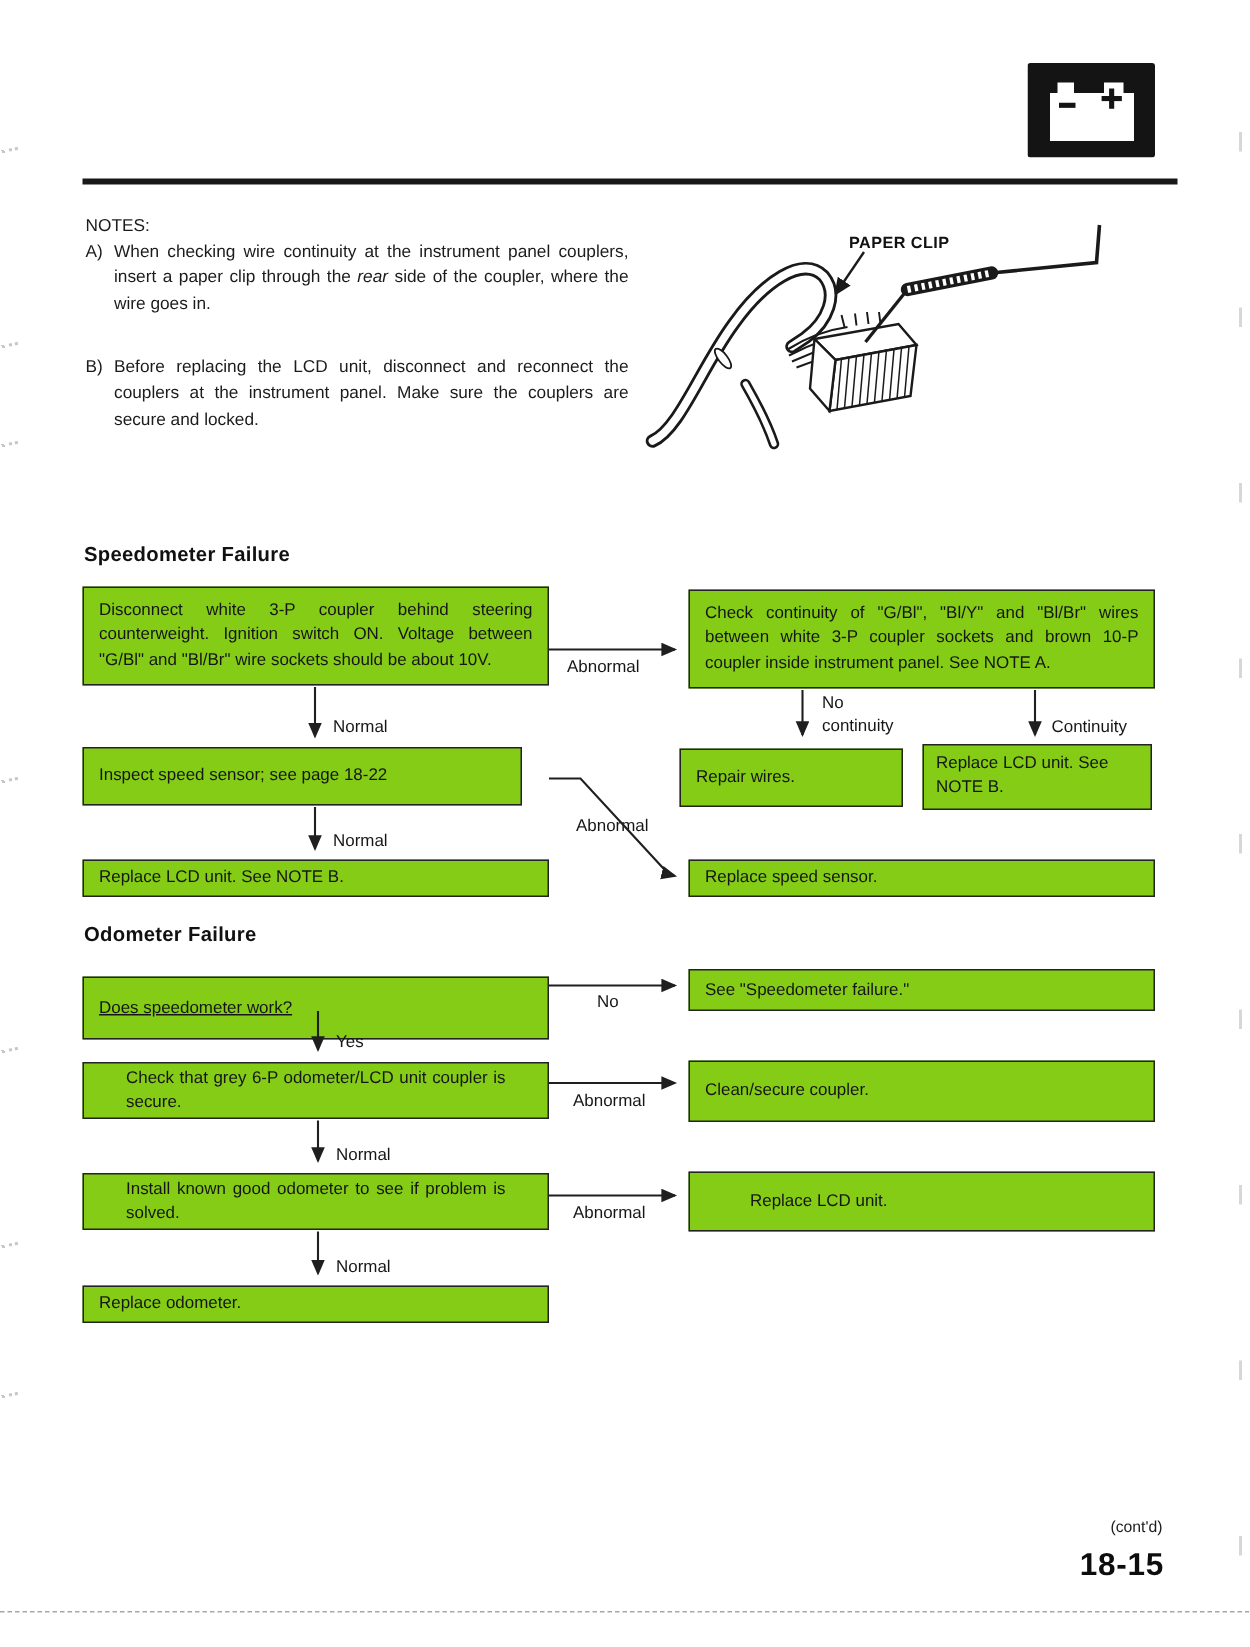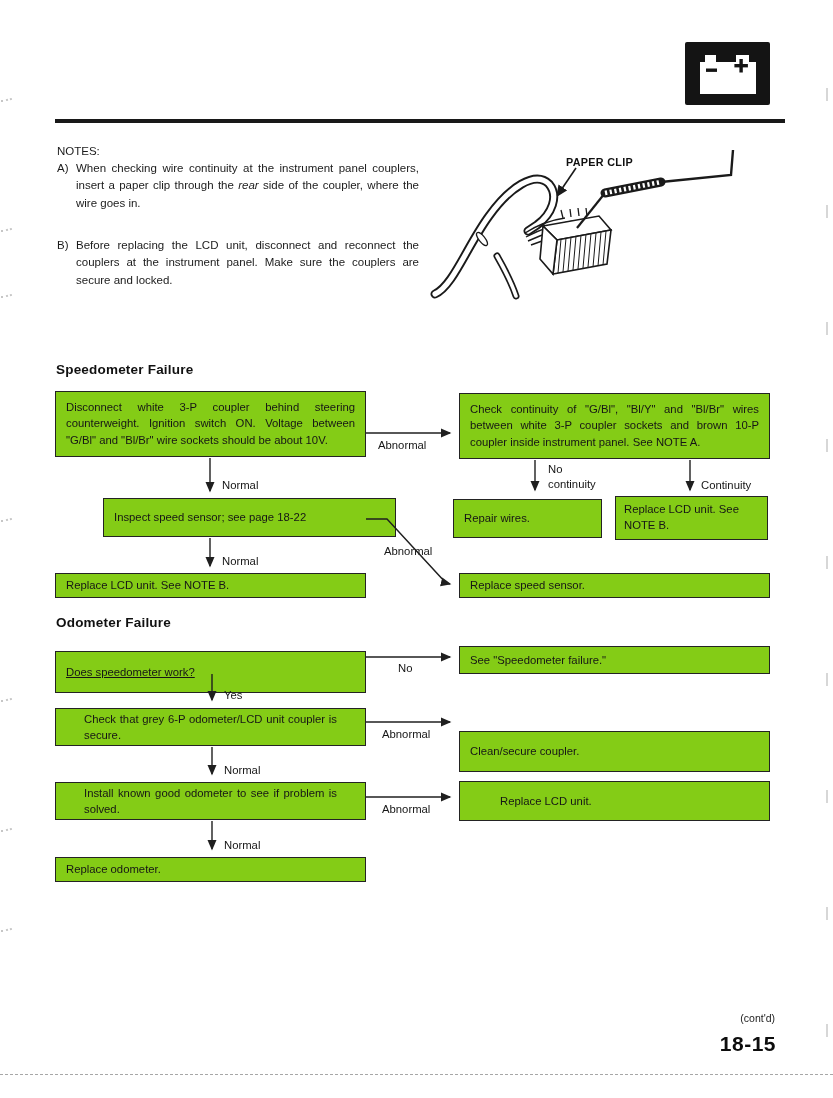--- a/index.html
+++ b/index.html
@@ -101,42 +101,42 @@
     <path d="M152,90 L180,55" stroke="#1a1a1a" stroke-width="2.2" fill="none"></path>
     <path d="M180,55 L236,44" stroke="#1a1a1a" stroke-width="9" fill="none" stroke-linecap="round"></path>
     <path d="M180,55 L236,44" stroke="#ffffff" stroke-width="4.6" fill="none" stroke-dasharray="2.2,2.6"></path>
     <path d="M236,44 L306,37 L308,12" stroke="#1a1a1a" stroke-width="2.4" fill="none"></path>
   </svg>
 
   <div class="sec-h" style="left:56px;top:362px;">Speedometer Failure</div>
 
   <div class="box multi" style="left:55px;top:391px;width:311px;height:66px;">Disconnect white 3-P coupler behind steering counterweight. Ignition switch ON. Voltage between "G/Bl" and "Bl/Br" wire sockets should be about 10V.</div>
   <div class="box multi" style="left:459px;top:393px;width:311px;height:66px;">Check continuity of "G/Bl", "Bl/Y" and "Bl/Br" wires between white 3-P coupler sockets and brown 10-P coupler inside instrument panel. See NOTE A.</div>
-  <div class="box center" style="left:55px;top:498px;width:293px;height:39px;margin-left:48px;">Inspect speed sensor; see page 18-22</div>
+  <div class="box center" style="left:55px;top:498px;width:293px;height:39px;">Inspect speed sensor; see page 18-22</div>
   <div class="box center" style="left:453px;top:499px;width:149px;height:39px;">Repair wires.</div>
   <div class="box two" style="left:615px;top:496px;width:153px;height:44px;">Replace LCD unit. See NOTE B.</div>
   <div class="box center" style="left:55px;top:573px;width:311px;height:25px;">Replace LCD unit. See NOTE B.</div>
   <div class="box center" style="left:459px;top:573px;width:311px;height:25px;">Replace speed sensor.</div>
 
   <div class="flabel" style="left:378px;top:438px;">Abnormal</div>
   <div class="flabel" style="left:222px;top:478px;">Normal</div>
   <div class="flabel" style="left:548px;top:462px;">
     <div>No</div>
     <div>continuity</div>
   </div>
   <div class="flabel" style="left:701px;top:478px;">Continuity</div>
   <div class="flabel" style="left:222px;top:554px;">Normal</div>
   <div class="flabel" style="left:384px;top:544px;">Abnormal</div>
 
   <div class="sec-h" style="left:56px;top:615px;">Odometer Failure</div>
 
   <div class="box center" style="left:55px;top:651px;width:311px;height:42px;text-decoration:underline;">Does speedometer work?</div>
   <div class="box center" style="left:459px;top:646px;width:311px;height:28px;">See "Speedometer failure."</div>
   <div class="box multi2" style="left:55px;top:708px;width:311px;height:38px;">Check that grey 6-P odometer/LCD unit coupler is secure.</div>
-  <div class="box center" style="left:459px;top:707px;width:311px;height:41px;margin-top:24px;">Clean/secure coupler.</div>
+  <div class="box center" style="left:459px;top:707px;width:311px;height:41px;">Clean/secure coupler.</div>
   <div class="box multi2" style="left:55px;top:782px;width:311px;height:38px;">Install known good odometer to see if problem is solved.</div>
   <div class="box center" style="left:459px;top:781px;width:311px;height:40px;padding-left:40px;">Replace LCD unit.</div>
   <div class="box center" style="left:55px;top:857px;width:311px;height:25px;text-align:center;">Replace odometer.</div>
 
   <div class="flabel" style="left:398px;top:661px;">No</div>
   <div class="flabel" style="left:224px;top:688px;">Yes</div>
   <div class="flabel" style="left:382px;top:727px;">Abnormal</div>
   <div class="flabel" style="left:224px;top:763px;">Normal</div>
   <div class="flabel" style="left:382px;top:802px;">Abnormal</div>
   <div class="flabel" style="left:224px;top:838px;">Normal</div>

